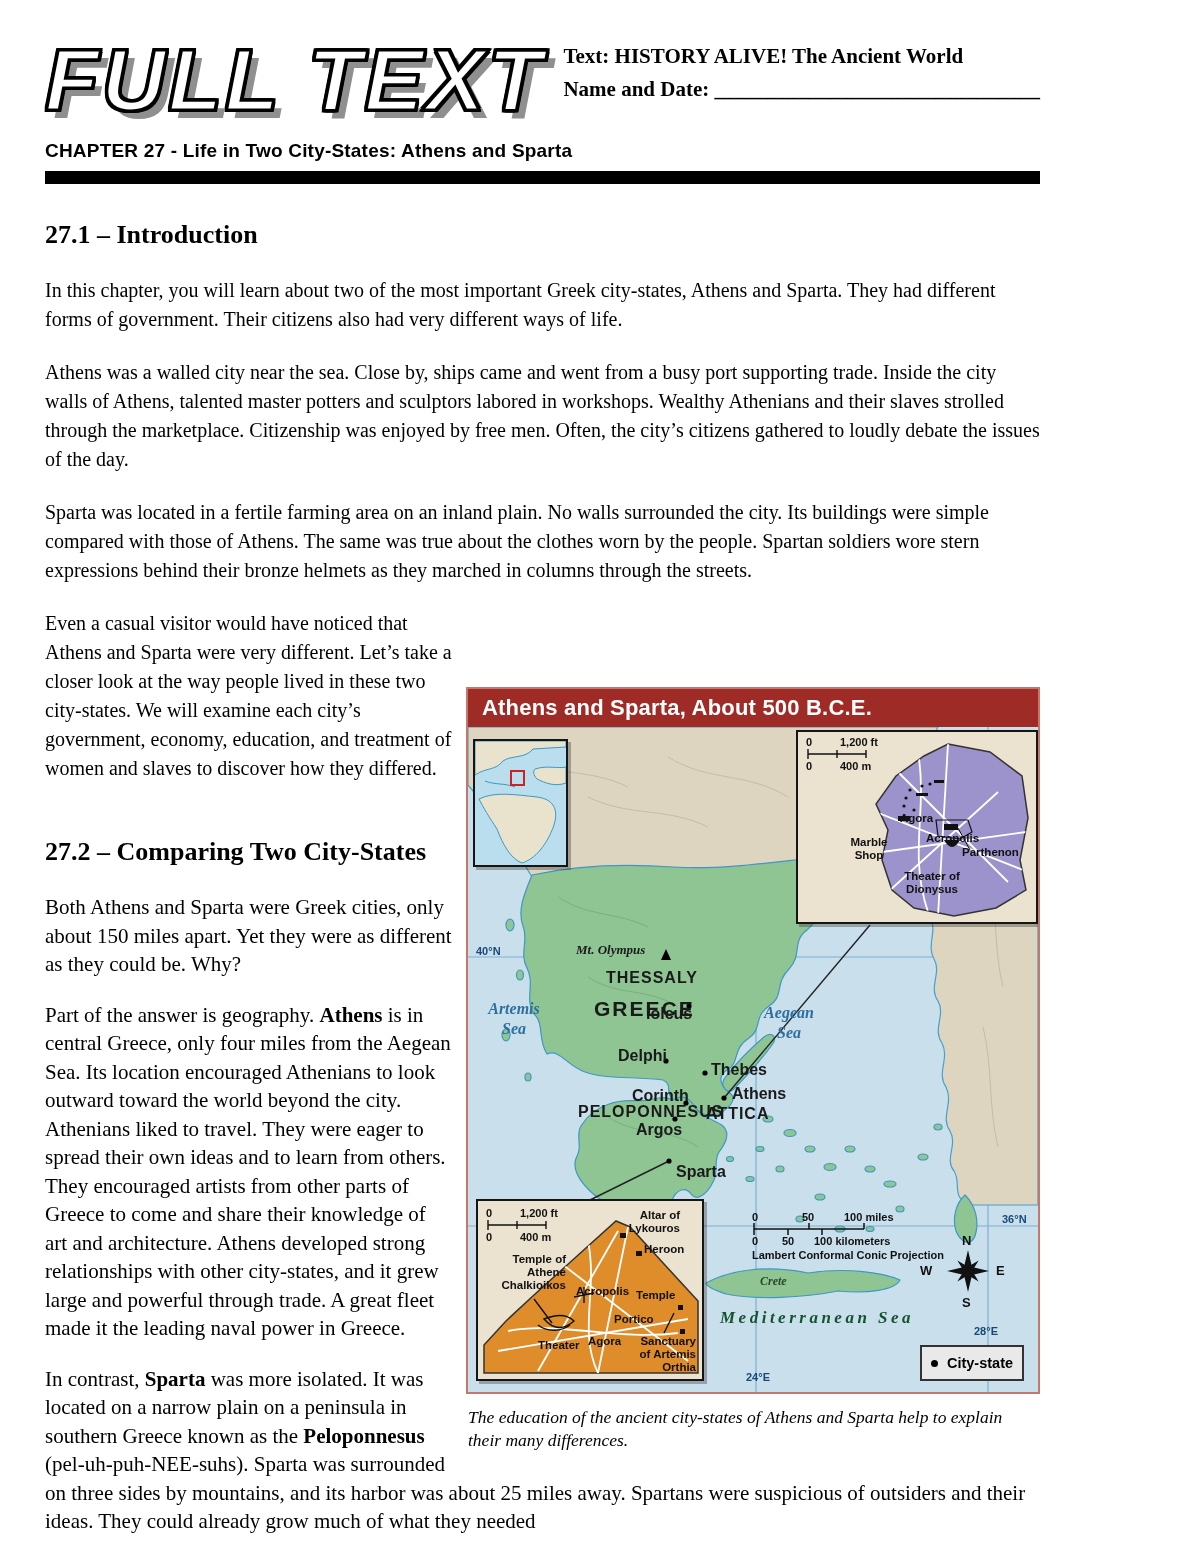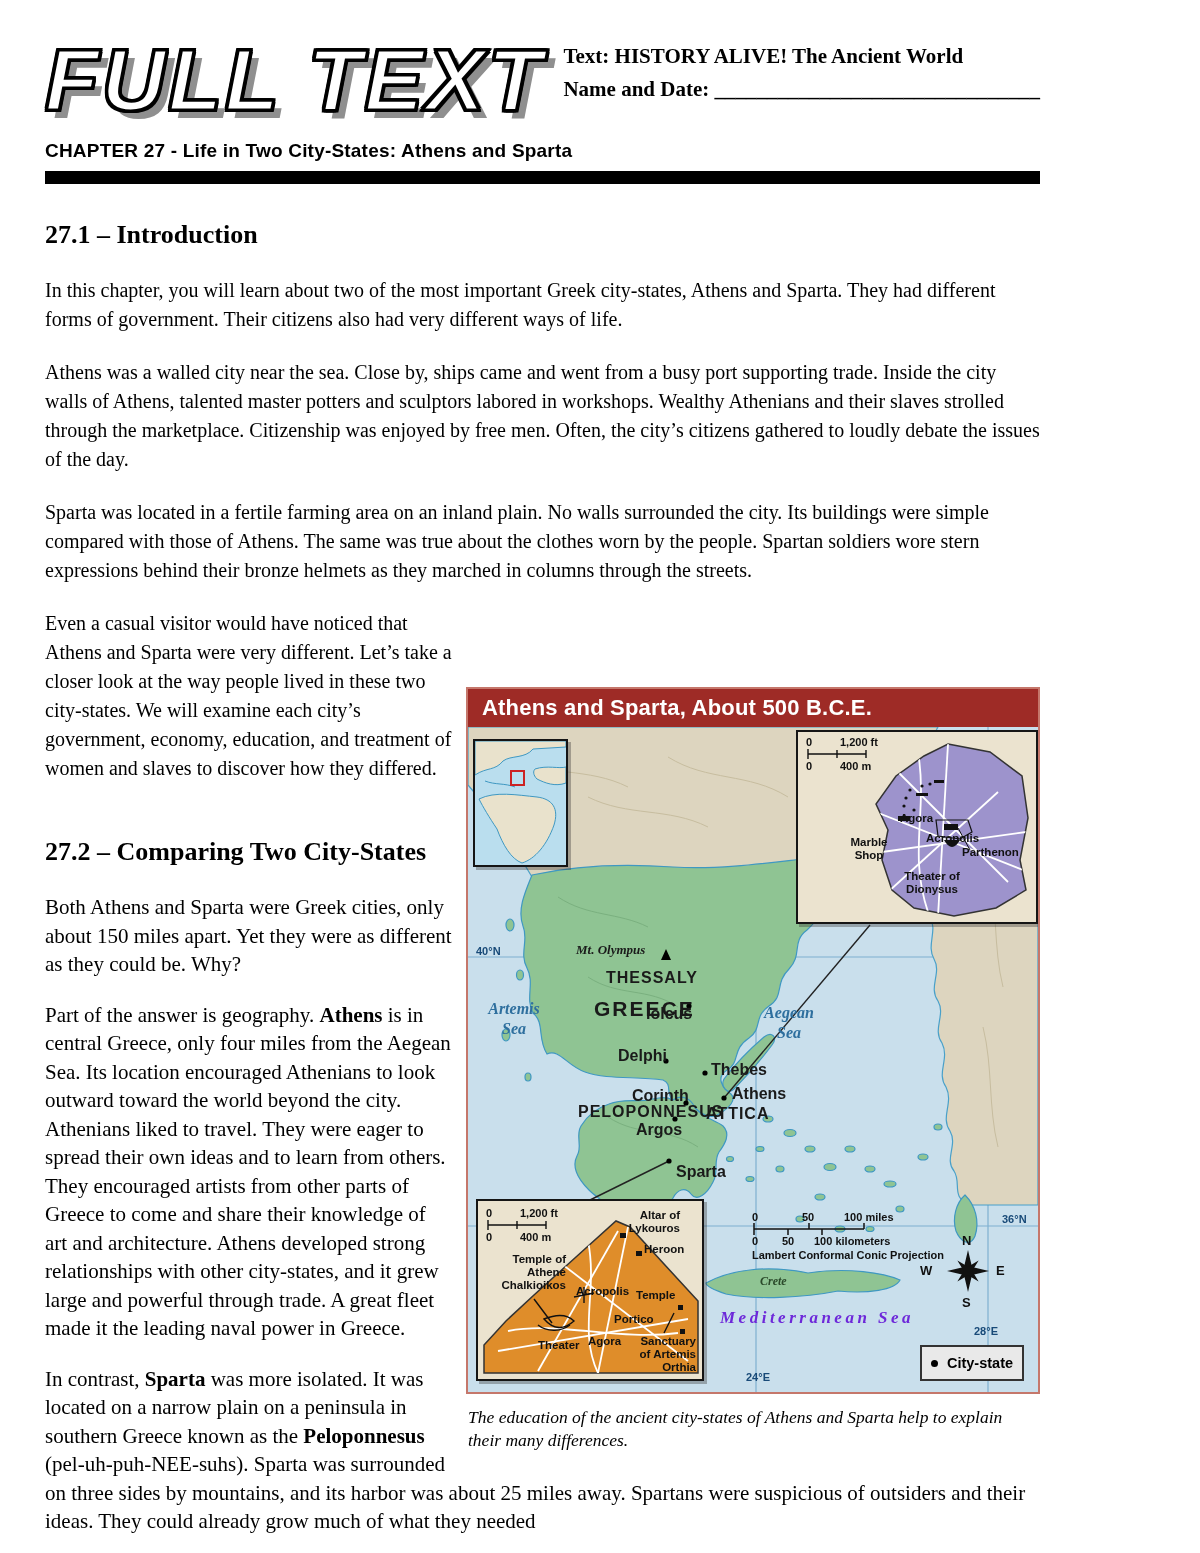--- a/index.html
+++ b/index.html
@@ -38,21 +38,21 @@
   .map-area > svg.geo { position:absolute; left:0; top:0; }
 
   .mlbl { position:absolute; font-family:"Liberation Sans", sans-serif; font-size:16px;
           font-weight:600; color:#1a1a1a; white-space:nowrap; line-height:1.1; }
   .reg  { letter-spacing:1px; }
   .big  { font-size:21px; font-weight:700; letter-spacing:2px; }
   .sea  { font-family:"Liberation Serif", serif; font-style:italic; font-weight:600;
           color:#2e6f9e; font-size:16px; text-align:center; line-height:20px; }
   .sea span { display:block; }
   .med  { font-family:"Liberation Serif", serif; font-style:italic; font-weight:700;
-          color:#6d28d9; font-size:17px; letter-spacing:3.5px; }
+          color:#14532d; font-size:17px; letter-spacing:3.5px; }
   .grat { font-size:11px; font-weight:700; color:#184a78; }
   .crete-lbl { font-family:"Liberation Serif", serif; font-style:italic; font-weight:600;
                font-size:12px; color:#2b4a2b; }
   .olymp { font-family:"Liberation Serif", serif; font-style:italic; font-weight:600;
            font-size:13px; }
 
   .inset { position:absolute; background:#ebe3cf; border:2px solid #151515;
            box-shadow:3px 3px 0 rgba(50,50,50,.35); }
   .inset svg { position:absolute; left:0; top:0; }
   .ilbl { position:absolute; font-family:"Liberation Sans", sans-serif; font-size:11.5px;

